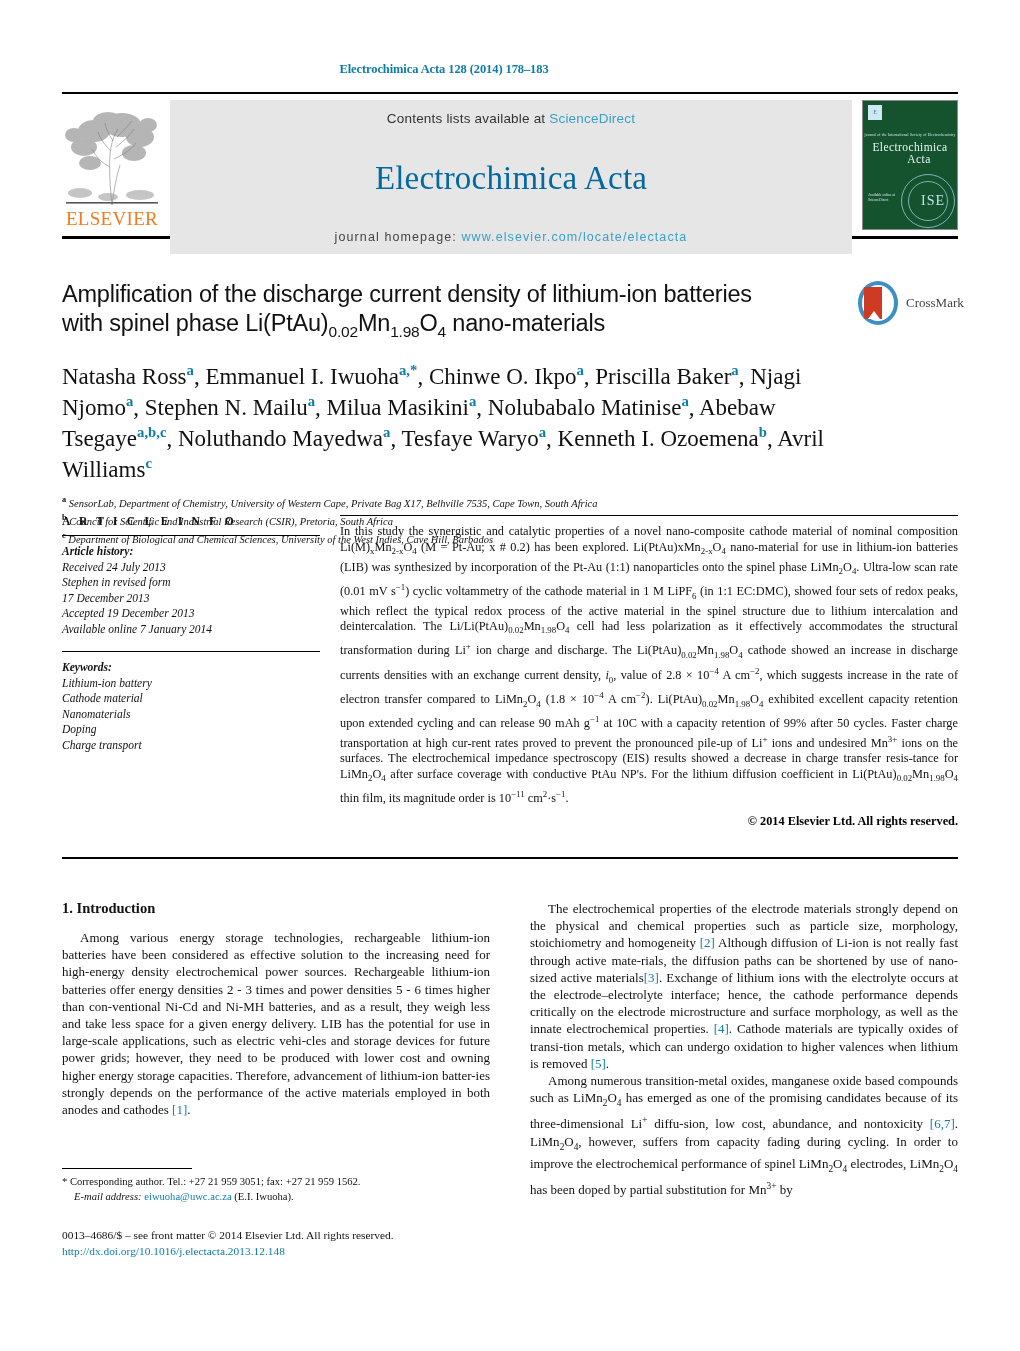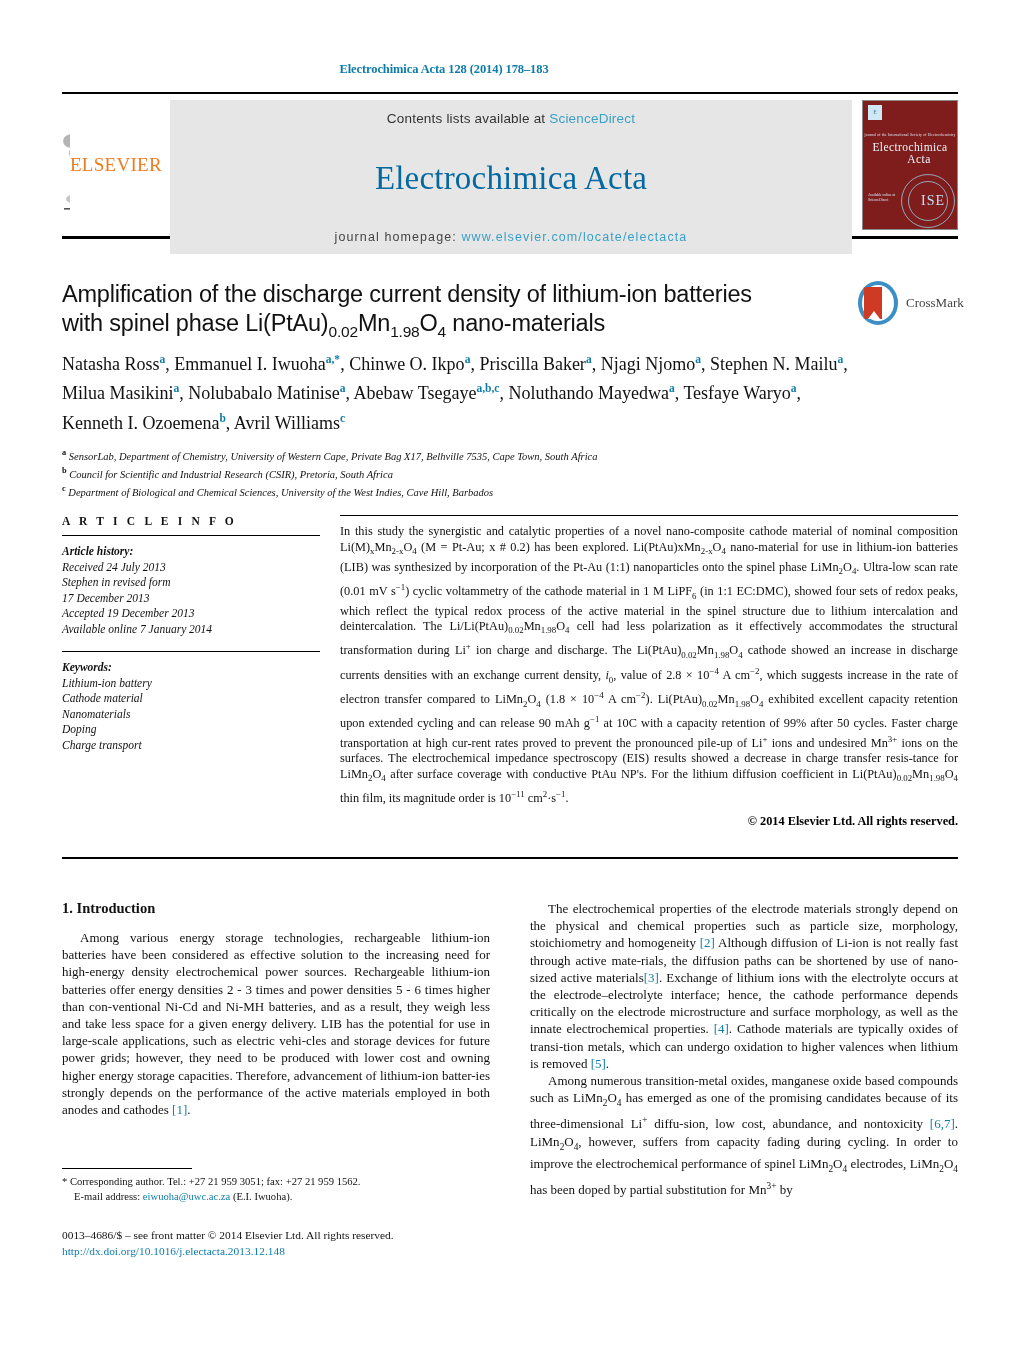--- a/index.html
+++ b/index.html
@@ -48,21 +48,21 @@
   .masthead-body {
     display: flex;
     align-items: stretch;
     height: 130px;
     margin-top: 6px;
   }
   .elsevier-logo {
     width: 100px;
     flex: 0 0 100px;
     display: flex;
-    flex-direction: row;
+    flex-direction: column;
     justify-content: flex-end;
     align-items: center;
     padding-bottom: 2px;
   }
   .tree-box {
     width: 96px;
     height: 102px;
     position: relative;
     overflow: hidden;
   }
@@ -103,21 +103,21 @@
     font-family: "Liberation Sans", sans-serif;
     font-size: 12.5px;
     color: #444;
     letter-spacing: 1.1px;
   }
   .homepage-line .url { color: #3aa0c6; }
   .cover-thumb {
     flex: 0 0 96px;
     width: 96px;
     height: 130px;
-    background: #7f1d1d;
+    background: #14532d;
     border: 1px solid #8a8a8a;
     box-sizing: border-box;
     position: relative;
     overflow: hidden;
   }
   .cover-el-mark {
     position: absolute;
     left: 5px; top: 4px;
     width: 14px; height: 15px;
     background: #cfe8f5;
@@ -239,24 +239,24 @@
   .cm-label {
     position: absolute;
     left: 48px; top: 14px;
     font-family: "Liberation Serif", serif;
     font-size: 13px;
     color: #444;
   }
 
   .authors {
     font-family: "Liberation Serif", serif;
-    font-size: 18px;
+    font-size: 23px;
     line-height: 24.5px;
     color: #111;
-    margin-top: 1px;
+    margin-top: 12px;
   }
   .authors sup { color: #0e7ca8; font-size: 0.64em; font-weight: bold; }
 
   .affiliations {
     margin-top: 11px;
     font-family: "Liberation Serif", serif;
     font-style: italic;
     font-size: 10.5px;
     line-height: 14.5px;
     color: #111;
@@ -372,21 +372,21 @@
     width: 130px;
     margin-bottom: 6px;
     height: 0;
   }
   .footnote-text {
     font-family: "Liberation Serif", serif;
     font-size: 10.6px;
     line-height: 14.5px;
     color: #111;
   }
-  .footnote-text .it { }
+  .footnote-text .it { font-style: italic; }
   .footnote-text .mail { color: #0e7ca8; }
 
   .colophon {
     position: absolute;
     left: 62px; top: 1228px;
     width: 470px;
     font-family: "Liberation Serif", serif;
     font-size: 11.4px;
     line-height: 15.5px;
     color: #111;

